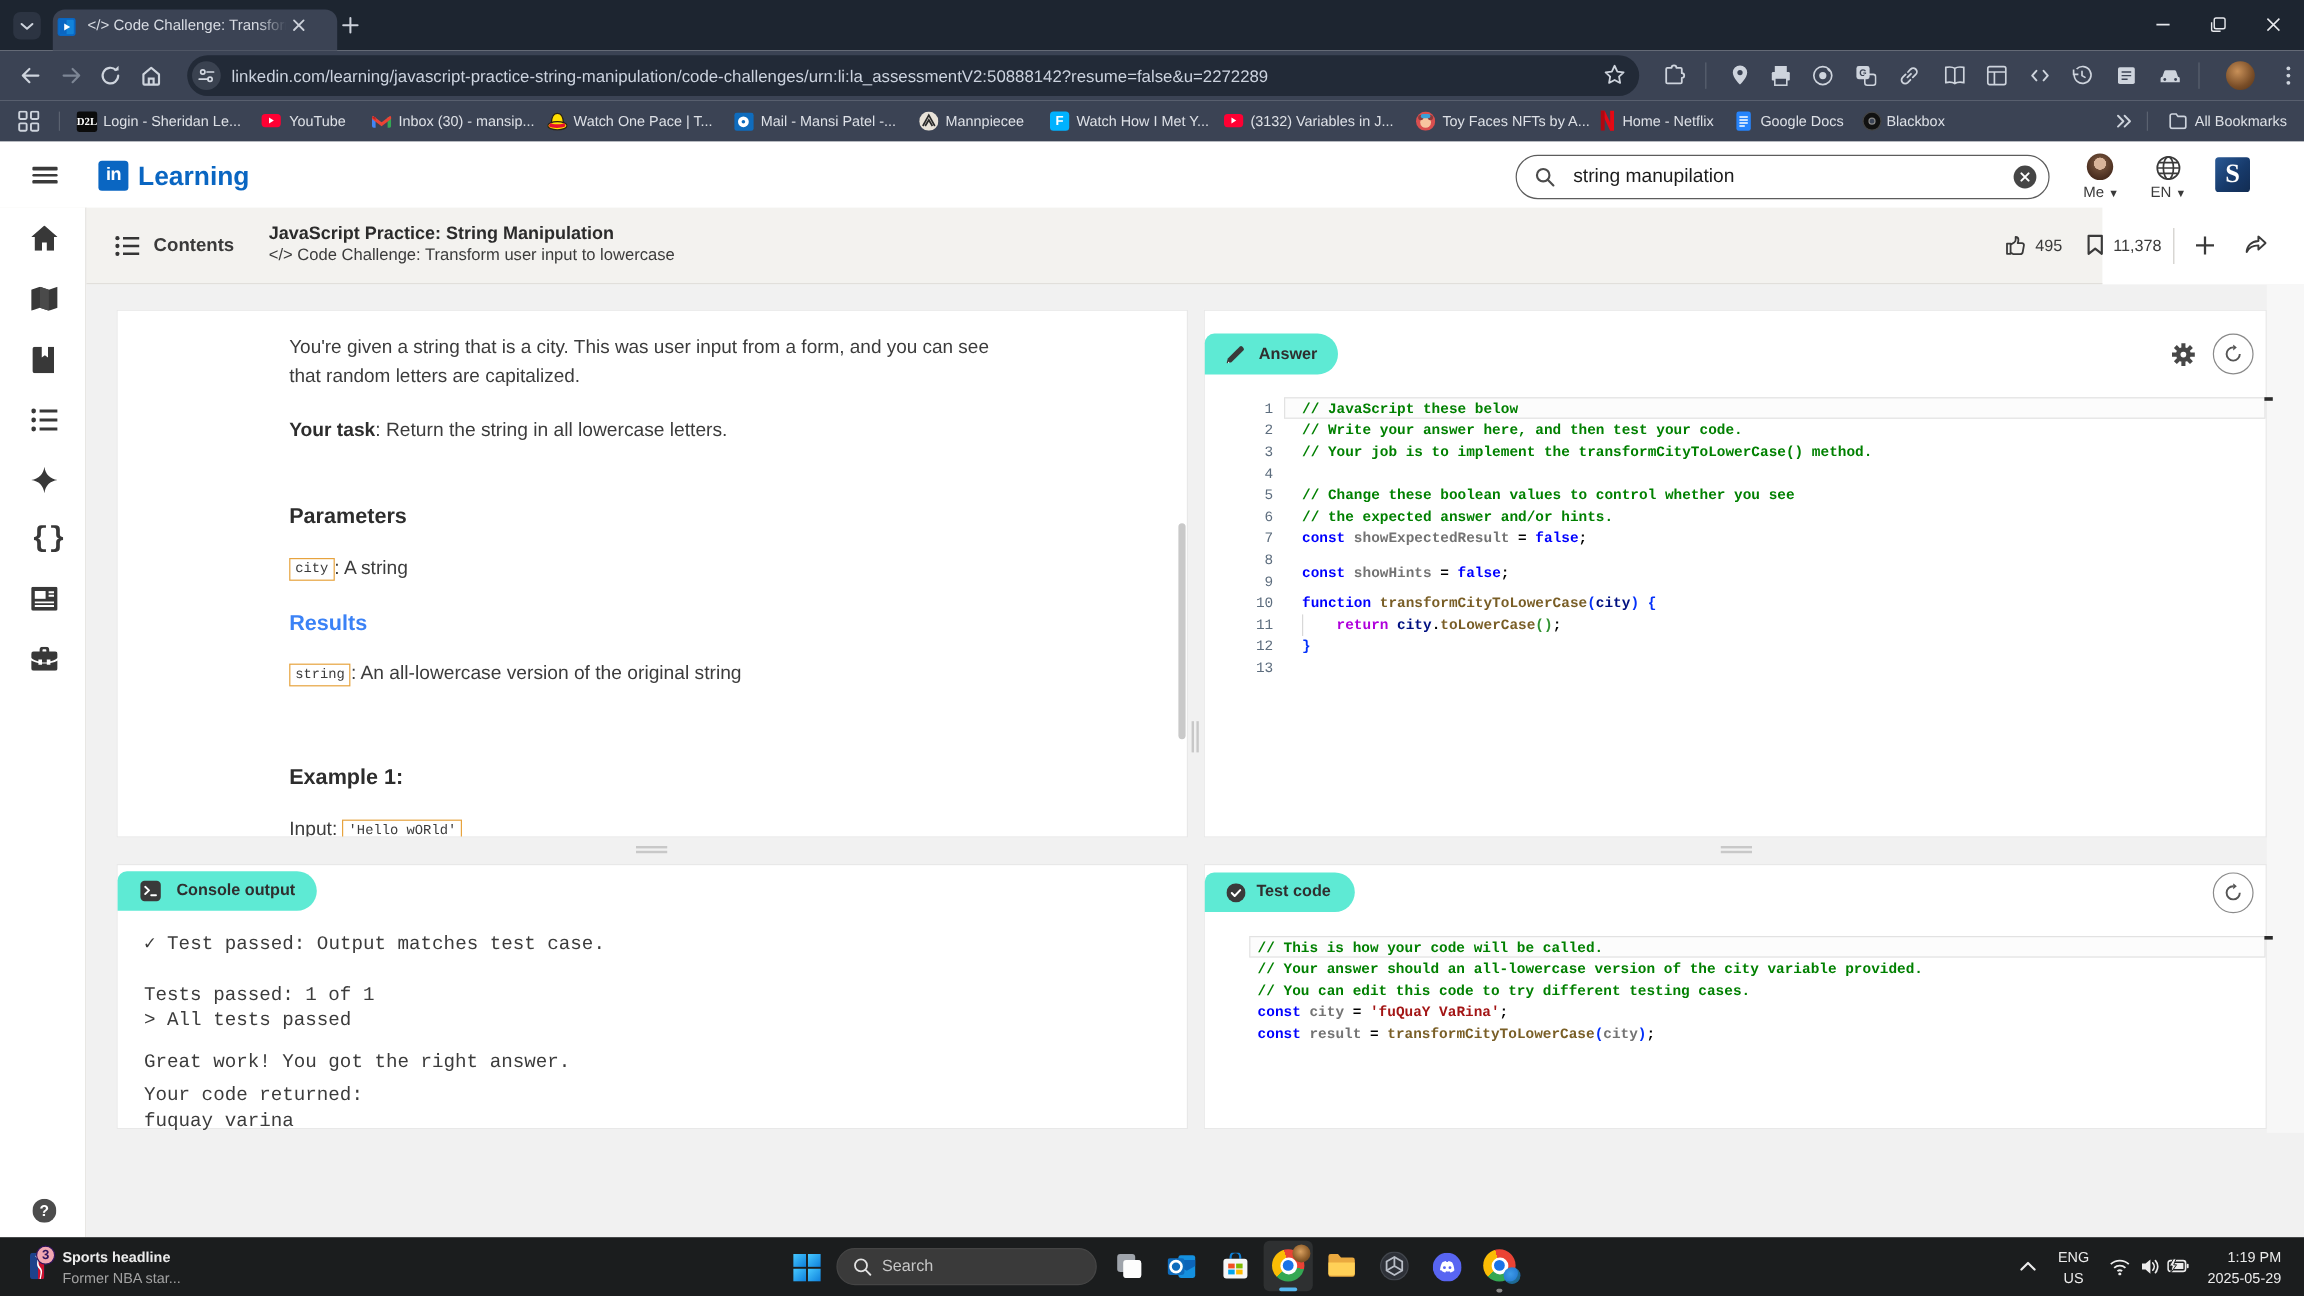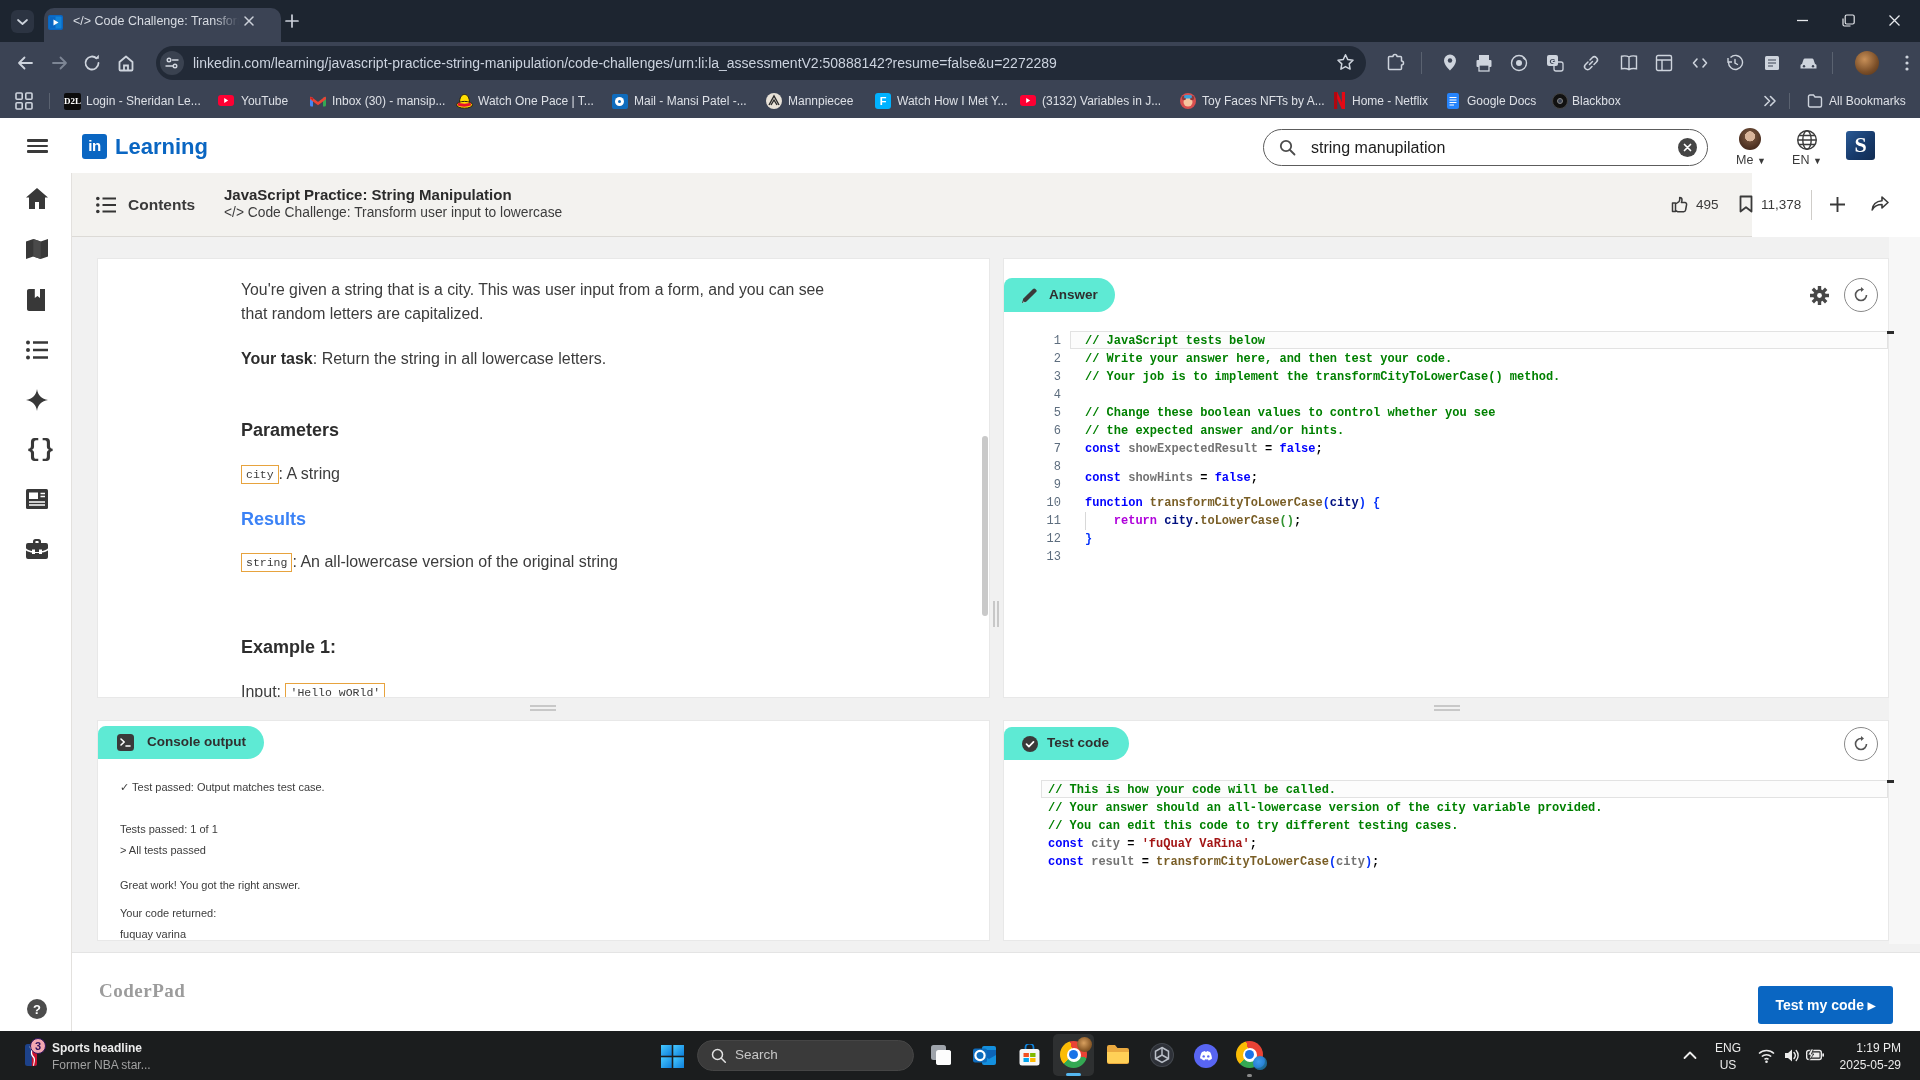--- a/index.html
+++ b/index.html
@@ -329,21 +329,21 @@
         <circle cx="10" cy="10" r="10" fill="#4c4c4c"></circle>
         <text x="10" y="14.5" text-anchor="middle" font-size="13" font-weight="bold" fill="#fff">?</text>
       </svg>
 </div>
 
 <div class="abs" style="left:72px;top:237px;width:1848px;height:794px;background:#f1f1f1;" id="pad">
   <style>
     .cl { position:absolute; white-space:pre; font-family:"Liberation Mono",monospace; font-weight:bold; font-size:12px; line-height:18px; color:#000; }
     .k{color:#0000ff}.c{color:#008000}.v{color:#737373}.pp{color:#001080}.f{color:#795e26}.s{color:#a31515}.r{color:#af00db}.b1{color:#0431fa}.b2{color:#319331}
     .ln { position:absolute; width:57px; text-align:right; font-family:"Liberation Mono",monospace; font-size:12px; color:#5d6d7e; line-height:18px; }
-    .co { position:absolute; font-family:Liberation Sans, sans-serif; font-size:11px; color:#3c3c3c; line-height:21px; white-space:pre; font-weight:500; }
+    .co { position:absolute; font-family:Liberation Mono, monospace; font-size:16px; color:#3c3c3c; line-height:21px; white-space:pre; font-weight:500; }
     .panel { position:absolute; background:#fff; border:1px solid #e8e8e8; }
     .ptab { position:absolute; background:#5eead4; height:34px; border-radius:8px 17px 17px 0; }
     .ptab b { font-size:13.5px; color:#2f2f2f; }
   </style>
 
   <div class="abs" style="left:1817px;top:0;width:31px;height:707px;background:#f7f7f7;"></div>
 
   <div class="panel" style="left:25px;top:21px;width:893px;height:440px;overflow:hidden;">
     <div class="abs" style="left:143px;top:19px;width:600px;font-size:15.8px;line-height:24px;color:#3c3c3c;">You're given a string that is a city. This was user input from a form, and you can see that random letters are capitalized.</div>
     <div class="abs" style="left:143px;top:91px;font-size:16px;color:#3c3c3c;"><b style="color:#2d2d2d;">Your task</b>: Return the string in all lowercase letters.</div>
@@ -387,21 +387,21 @@
         <div class="ln" style="top:127px;">4</div>
         <div class="ln" style="top:145px;">5</div>
         <div class="ln" style="top:163px;">6</div>
         <div class="ln" style="top:181px;">7</div>
         <div class="ln" style="top:199px;">8</div>
         <div class="ln" style="top:217px;">9</div>
         <div class="ln" style="top:235px;">10</div>
         <div class="ln" style="top:253px;">11</div>
         <div class="ln" style="top:271px;">12</div>
         <div class="ln" style="top:289px;">13</div>
-    <div class="cl" style="left:81px;top:73px;"><span class="c">// JavaScript tests below</span></div>
+    <div class="cl" style="left:81px;top:73px;"><span class="c">// JavaScript these below</span></div>
     <div class="cl" style="left:81px;top:91px;"><span class="c">// Write your answer here, and then test your code.</span></div>
     <div class="cl" style="left:81px;top:109px;"><span class="c">// Your job is to implement the transformCityToLowerCase() method.</span></div>
     <div class="cl" style="left:81px;top:145px;"><span class="c">// Change these boolean values to control whether you see</span></div>
     <div class="cl" style="left:81px;top:163px;"><span class="c">// the expected answer and/or hints.</span></div>
     <div class="cl" style="left:81px;top:181px;"><span class="k">const</span> <span class="v">showExpectedResult</span> = <span class="k">false</span>;</div>
     <div class="cl" style="left:81px;top:210px;"><span class="k">const</span> <span class="v">showHints</span> = <span class="k">false</span>;</div>
     <div class="cl" style="left:81px;top:235px;"><span class="k">function</span> <span class="f">transformCityToLowerCase</span><span class="b1">(</span><span class="pp">city</span><span class="b1">)</span> <span class="b1">{</span></div>
     <div class="abs" style="left:81px;top:253px;width:1px;height:18px;background:#d8d8d8;"></div>
     <div class="cl" style="left:81px;top:253px;">    <span class="r">return</span> <span class="pp">city</span>.<span class="f">toLowerCase</span><span class="b2">()</span>;</div>
     <div class="cl" style="left:81px;top:271px;"><span class="b1">}</span></div>
@@ -444,24 +444,20 @@
     <div class="cl" style="left:44px;top:78px;"><span class="c">// Your answer should an all-lowercase version of the city variable provided.</span></div>
     <div class="cl" style="left:44px;top:96px;"><span class="c">// You can edit this code to try different testing cases.</span></div>
     <div class="cl" style="left:44px;top:114px;"><span class="k">const</span> <span class="v">city</span> = <span class="s">'fuQuaY VaRina'</span>;</div>
     <div class="cl" style="left:44px;top:132px;"><span class="k">const</span> <span class="v">result</span> = <span class="f">transformCityToLowerCase</span><span class="b1">(</span><span class="v">city</span><span class="b1">)</span>;</div>
   </div>
 
   <div class="abs" style="left:458px;top:468px;width:26px;height:6px;border-top:2px solid #c8c8c8;border-bottom:2px solid #c8c8c8;"></div>
   <div class="abs" style="left:1362px;top:468px;width:26px;height:6px;border-top:2px solid #c8c8c8;border-bottom:2px solid #c8c8c8;"></div>
   <div class="abs" style="left:921px;top:364px;width:6px;height:26px;border-left:2px solid #c8c8c8;border-right:2px solid #c8c8c8;"></div>
 
-  <div class="abs" style="left:0;top:715px;width:1848px;height:79px;background:#fff;border-top:1px solid #e4e4e4;">
-    <div class="abs" style="left:27px;top:27px;font-family:'Liberation Serif',serif;font-weight:bold;font-size:19px;color:#9c9c9c;letter-spacing:0.5px;">CoderPad</div>
-    <div class="abs" style="left:1686px;top:33px;width:135px;height:38px;background:#0a66c2;border-radius:3px;color:#fff;font-weight:bold;font-size:14px;text-align:center;line-height:38px;">Test my code <span style="font-size:10px;position:relative;top:-1px;">▶</span></div>
-  </div>
 </div>
 
 <div class="abs" style="left:0;top:1031px;width:1920px;height:49px;background:#1b1d1e;" id="taskbar">
 
   <svg class="abs" style="left:25px;top:13px;" width="12" height="22" viewBox="0 0 12 22">
         <rect width="12" height="22" rx="2.5" fill="#1d428a"></rect>
         <path d="M6.6 0H12v22H6.6z" fill="#c8102e" style="clip-path:inset(0 round 0 2.5px 2.5px 0);"></path>
         <path d="M5 2.2c1.8 1.2 2.6 3 2.2 5.2-.3 1.8.2 3.4 1.5 4.8 1.2 1.3 1.6 3 1.2 5l-.9 4.6h-1l.7-4.4c.3-1.7 0-3-1-4.1C6.2 11.8 5.6 9.9 6 7.8c.3-2-.2-3.6-1.6-4.9z" fill="#fff"></path>
       </svg>
   <div class="abs" style="left:30px;top:7px;width:16px;height:16px;border-radius:50%;background:#f2a7b2;border:1px solid #30135d;color:#30135d;font-size:11px;font-weight:bold;text-align:center;line-height:15px;">3</div>

